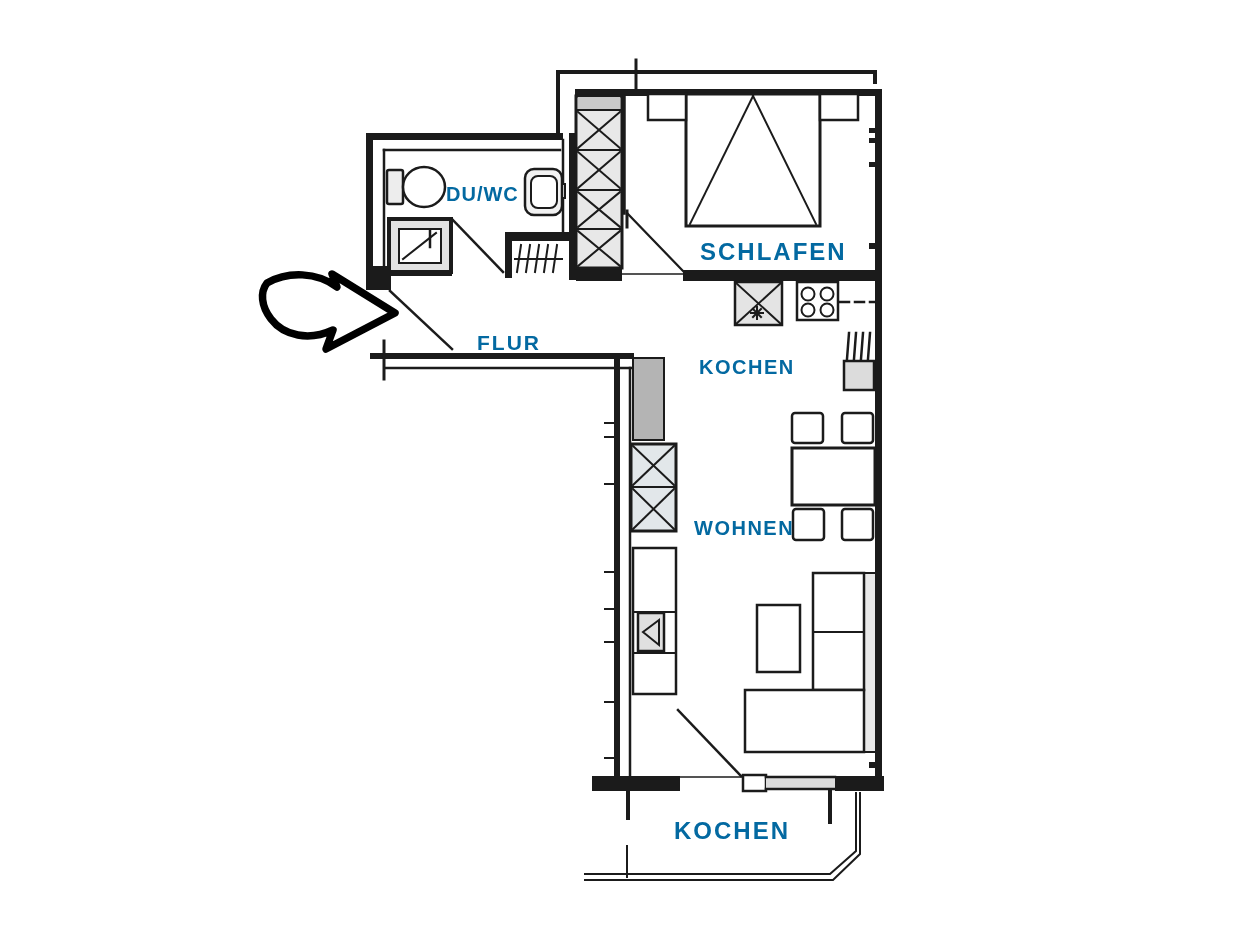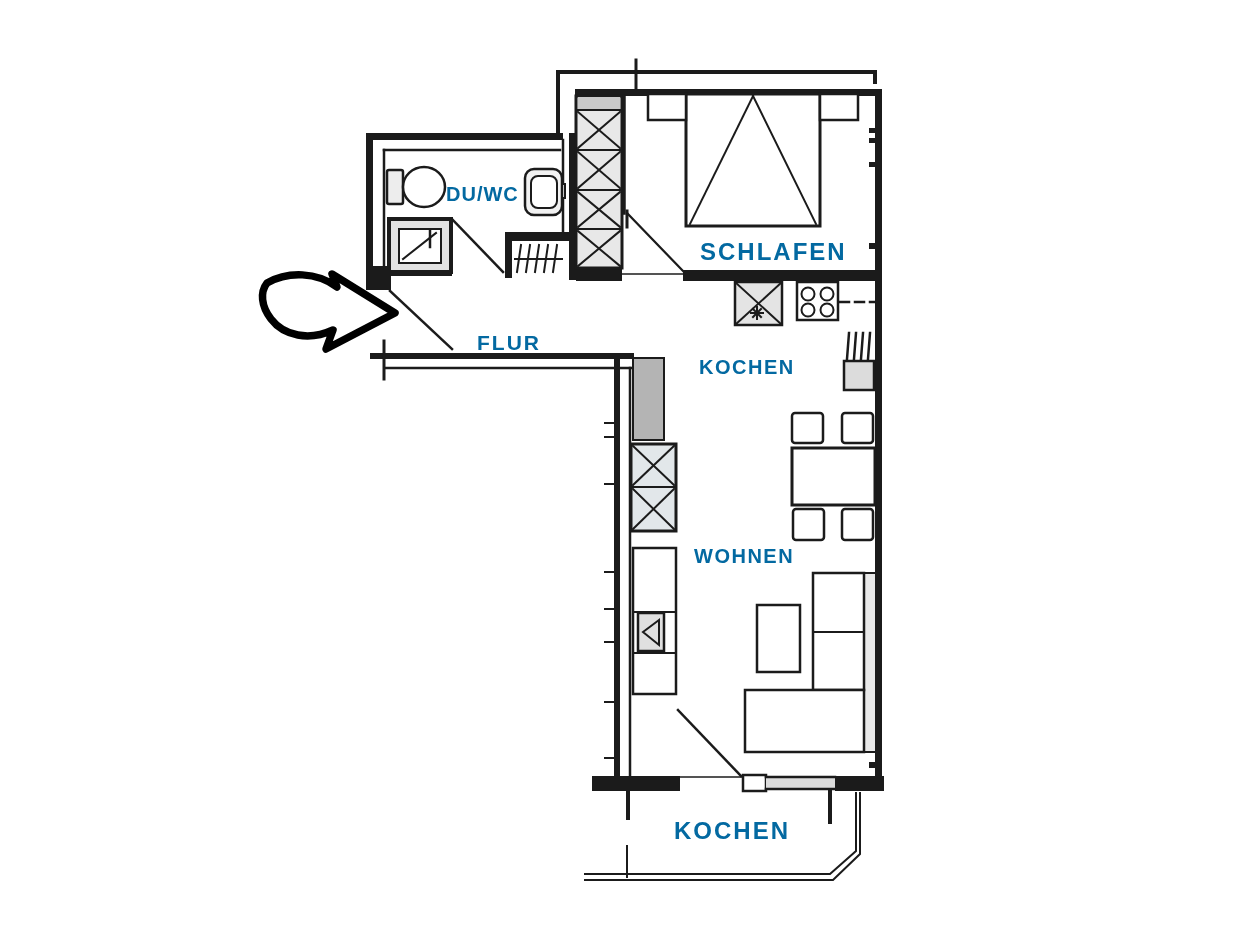--- a/index.html
+++ b/index.html
@@ -243,17 +243,17 @@
 </svg>
 
 <div class="plan-label" style="left:446px;top:184px;font-size:20px;letter-spacing:1px;">DU/WC</div>
 
 <div class="plan-label" style="left:700px;top:240px;font-size:24px;">SCHLAFEN</div>
 
 <div class="plan-label" style="left:477px;top:332px;font-size:21px;">FLUR</div>
 
 <div class="plan-label" style="left:699px;top:357px;font-size:20px;letter-spacing:1.5px;">KOCHEN</div>
 
-<div class="plan-label" style="left:694px;top:546px;font-size:20px;letter-spacing:1.5px;">WOHNEN</div>
+<div class="plan-label" style="left:694px;top:518px;font-size:20px;letter-spacing:1.5px;">WOHNEN</div>
 
 <div class="plan-label big" style="left:674px;top:819px;font-size:24px;">KOCHEN</div>
 
 </div>
 
 </body></html>

